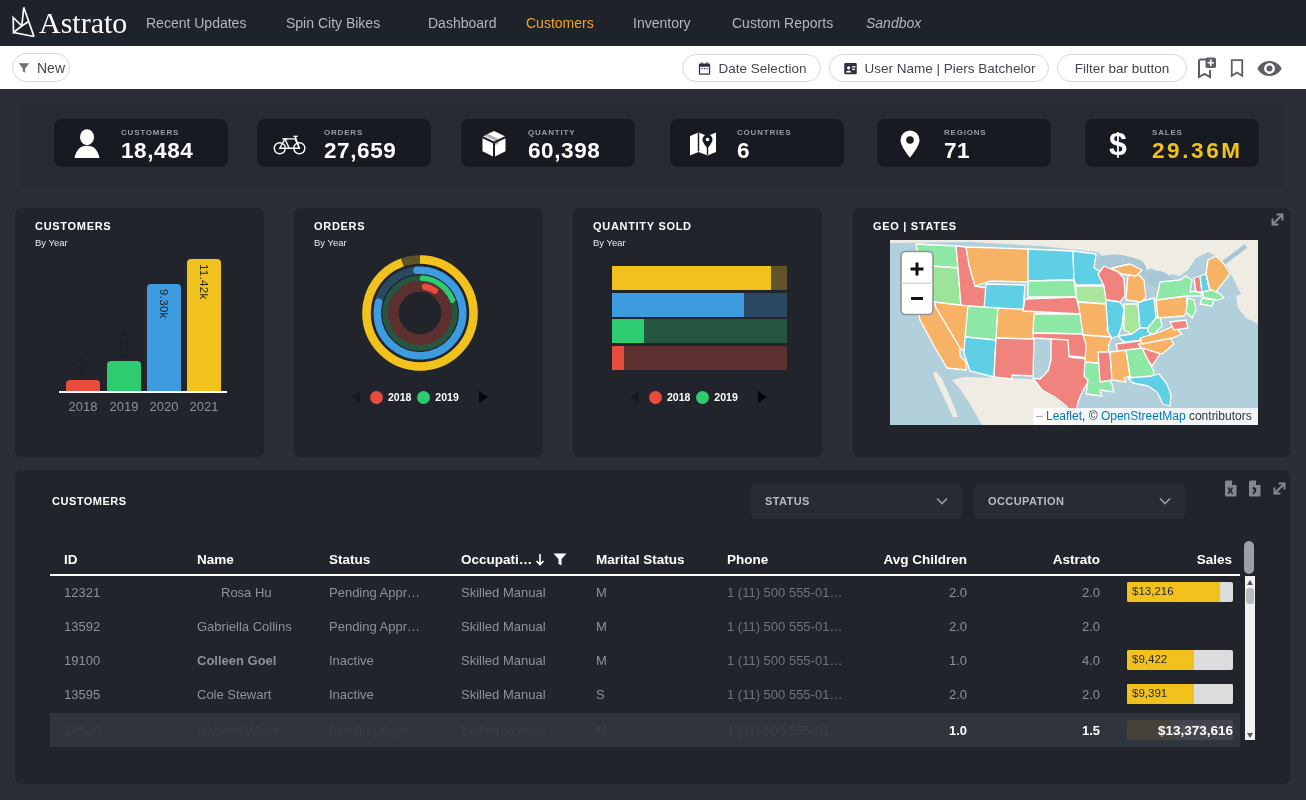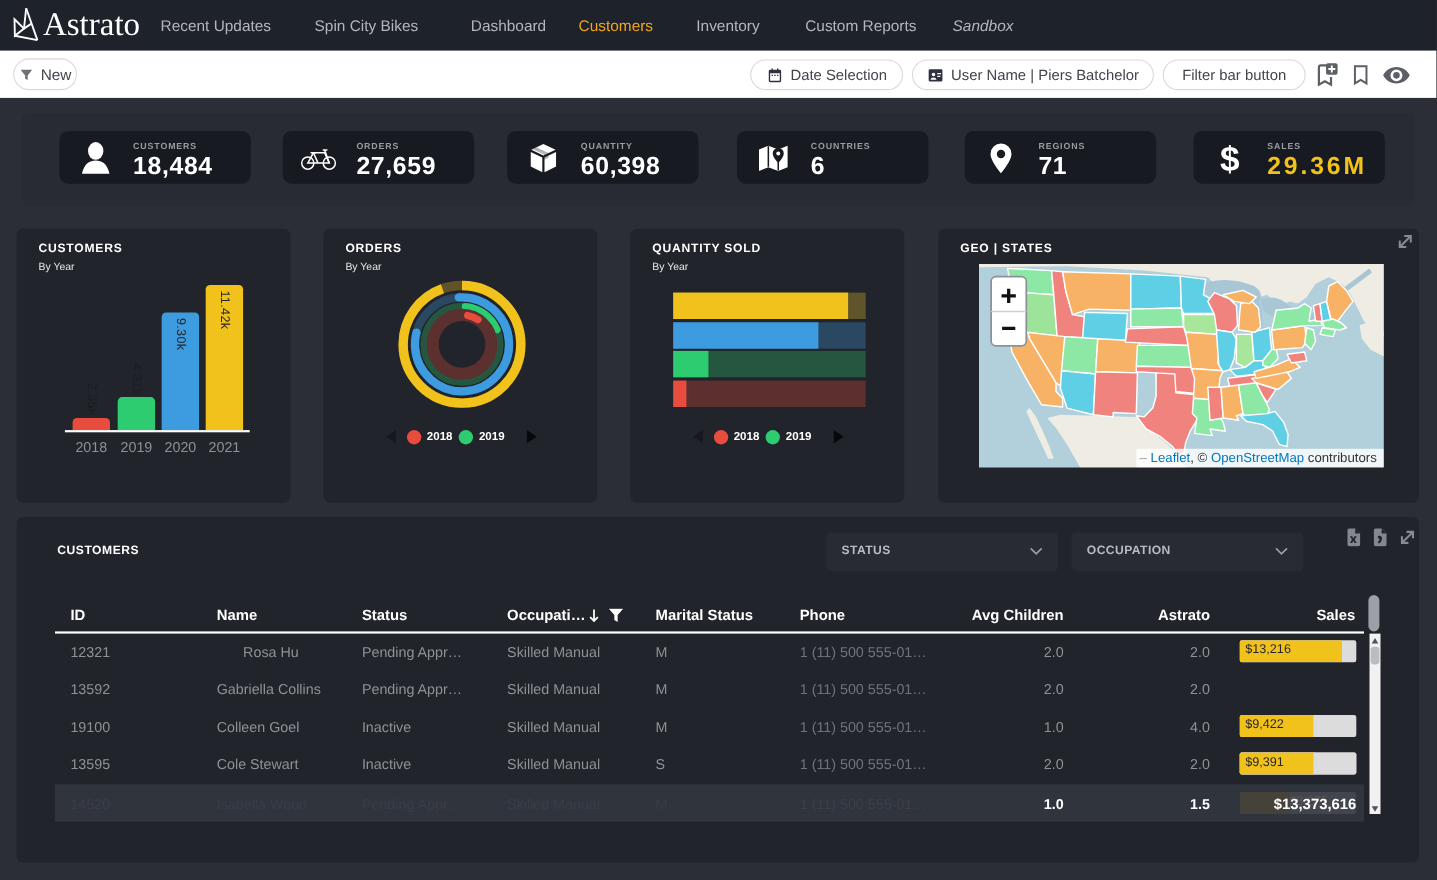--- a/index.html
+++ b/index.html
@@ -413,21 +413,21 @@
   <div class="td" style="left:596px; top:619px;">M</div>
   <div class="td tdp" style="left:727px; top:619px;">1 (11) 500 555-01…</div>
   <div class="td tdr" style="left:867px;  top:619px; width:100px;">2.0</div>
   <div class="td tdr" style="left:1000px; top:619px; width:100px;">2.0</div>
   <div class="sbar" style="top:640px;margin-top:44px;">
       <div class="sfill" style="width:69px;"></div>
       <div class="stxt">$9,696</div>
     </div>
 
   <div class="td" style="left:64px;  top:653px;">19100</div>
-  <div class="td" style="left:197px; top:653px;">Colleen Goel</div>
+  <div class="td" style="left:197px; top:653px;font-weight:bold;">Colleen Goel</div>
   <div class="td" style="left:329px; top:653px;">Inactive</div>
   <div class="td" style="left:461px; top:653px;">Skilled Manual</div>
   <div class="td" style="left:596px; top:653px;">M</div>
   <div class="td tdp" style="left:727px; top:653px;">1 (11) 500 555-01…</div>
   <div class="td tdr" style="left:867px;  top:653px; width:100px;">1.0</div>
   <div class="td tdr" style="left:1000px; top:653px; width:100px;">4.0</div>
   <div class="sbar" style="top:650px;">
       <div class="sfill" style="width:67px;"></div>
       <div class="stxt">$9,422</div>
     </div>

